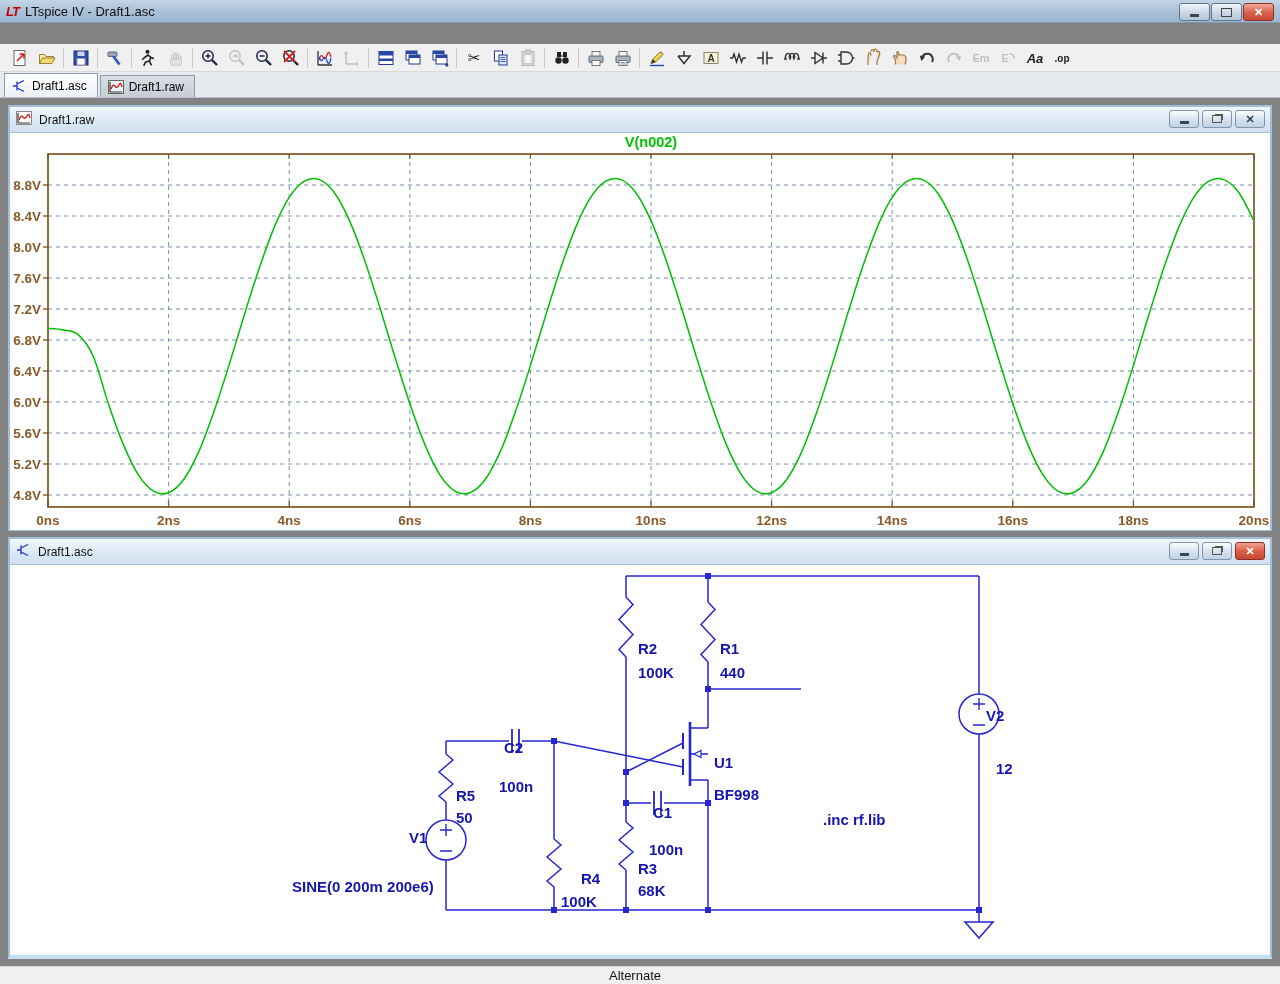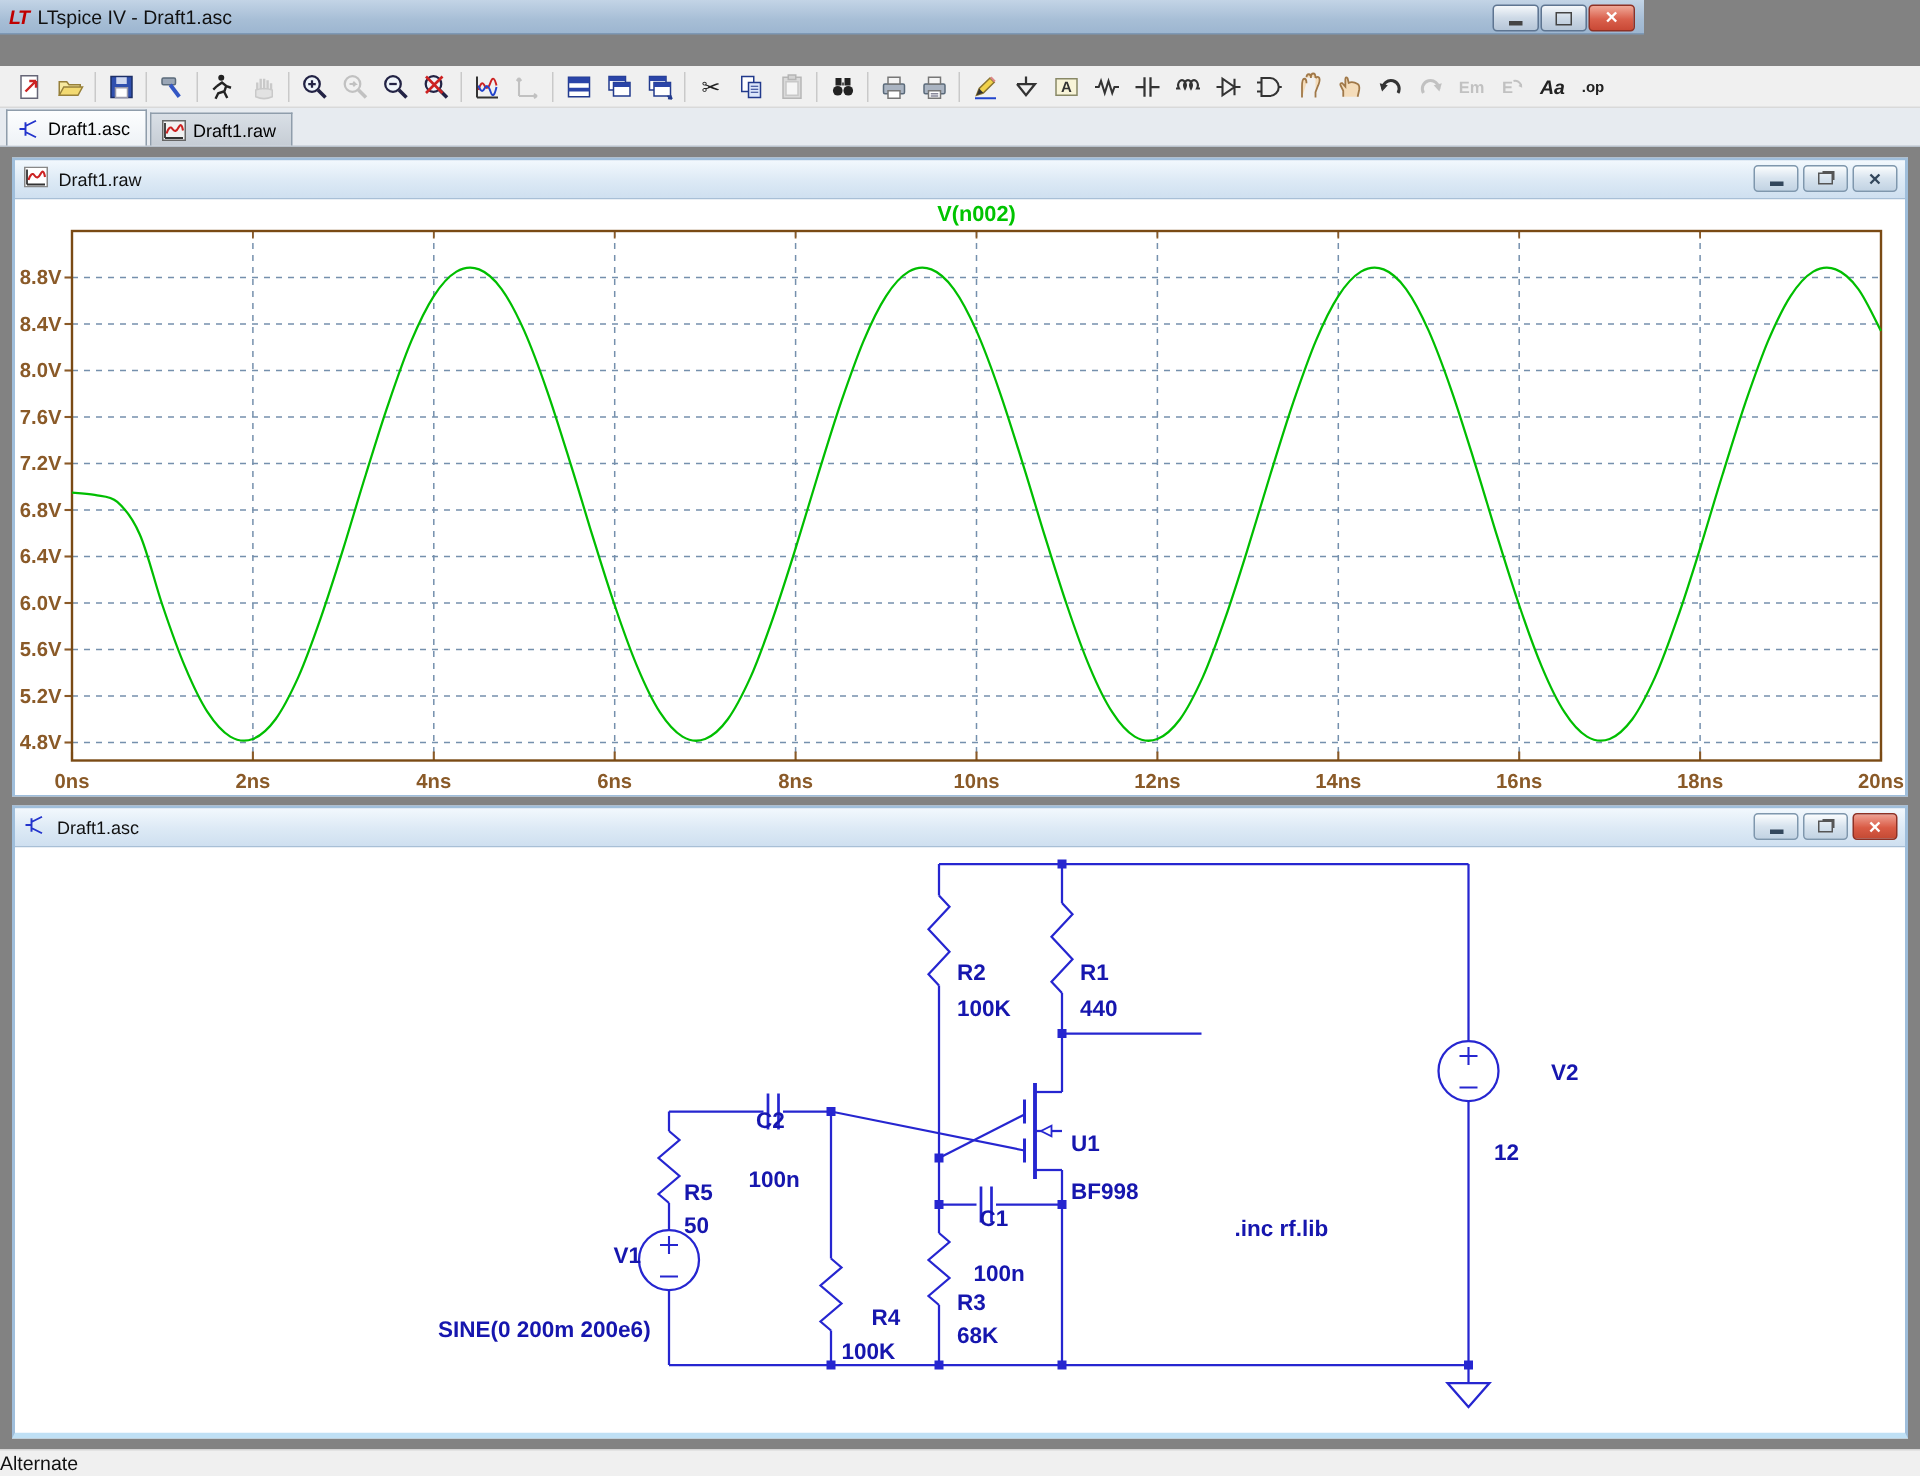--- a/index.html
+++ b/index.html
@@ -1,20 +1,20 @@
 <!DOCTYPE html>
 <html><head>
 <meta charset="utf-8">
 <style>
   html,body{margin:0;padding:0;}
   body{width:1280px;height:984px;overflow:hidden;font-family:"Liberation Sans",sans-serif;background:#828282;}
   .app{position:relative;width:1280px;height:984px;}
 
   
-  .titlebar{position:absolute;left:0;top:0;width:1096px;height:22px;
+  .titlebar{position:absolute;left:0;top:0;width:1280px;height:22px;
     background:linear-gradient(#c3d4e6,#a7bed6 60%,#9db6d0);border-bottom:1px solid #7d98b5;
     display:flex;align-items:center;font-size:13px;color:#111;}
   .lt-logo{font-weight:bold;font-style:italic;color:#c00000;font-size:13px;margin:0 6px 0 6px;letter-spacing:-1px;}
   .winbtns{position:absolute;right:6px;top:3px;display:flex;gap:1px;}
   .wbtn{width:29px;height:16px;border:1px solid #5e7591;border-radius:3px;
     background:linear-gradient(#f5f8fb,#cdd9e6 50%,#b6c6d8);display:flex;align-items:center;justify-content:center;
     font-size:10px;color:#333;line-height:1;}
   .wbtn.close{background:linear-gradient(#f0a898,#d9604c 55%,#c94936);color:#fff;border-color:#8e3125;}
   .glyph-min{display:block;width:9px;height:3px;background:#444;margin-top:6px;}
   .wbtn.close .x{font-weight:bold;color:#fff;font-size:11px;}
@@ -58,21 +58,21 @@
 
   #wavewin{top:7px;height:426px;}
   #wavewin .ccontent{height:397px;}
   #schemwin{top:439px;height:422px;border-bottom:4px solid #bfe0f5;}
   #schemwin .ccontent{height:390px;overflow:hidden;}
 
   .slabel{position:absolute;font-weight:bold;font-size:15px;color:#1616AE;white-space:nowrap;line-height:1.1;margin-top:29px;}
 
   
   .statusbar{position:absolute;left:0;top:966px;width:1280px;height:18px;background:#f0f0f0;
-    border-top:1px solid #d5d5d5;font-size:13px;color:#111;display:flex;align-items:center;justify-content:flex-start;
+    border-top:1px solid #d5d5d5;font-size:13px;color:#111;display:flex;align-items:center;justify-content:center;
     padding-right:10px;box-sizing:border-box;}
 </style>
 </head>
 <body>
 
 <div class="app">
 
   <div class="titlebar">
     <span class="lt-logo">LT</span>
     <span>LTspice IV - Draft1.asc</span>
@@ -593,21 +593,21 @@
         <span class="slabel" style="left:628px;top:267px">R3</span>
         <span class="slabel" style="left:628px;top:289px">68K</span>
         <span class="slabel" style="left:571px;top:277px">R4</span>
         <span class="slabel" style="left:551px;top:300px">100K</span>
         <span class="slabel" style="left:494px;top:146px">C2</span>
         <span class="slabel" style="left:489px;top:185px">100n</span>
         <span class="slabel" style="left:446px;top:194px">R5</span>
         <span class="slabel" style="left:446px;top:216px">50</span>
         <span class="slabel" style="left:399px;top:236px">V1</span>
         <span class="slabel" style="left:282px;top:285px">SINE(0 200m 200e6)</span>
-        <span class="slabel" style="left:1024px;top:114px">V2</span>
+        <span class="slabel" style="left:976px;top:114px">V2</span>
         <span class="slabel" style="left:986px;top:167px">12</span>
         <span class="slabel" style="left:813px;top:218px">.inc rf.lib</span>
         <span class="slabel" style="left:685px;top:365px">.tran 0 20n 0 1p</span>
       </div>
     </div>
   </div>
 
   <div class="statusbar">
     <span>Alternate</span>
   </div>

